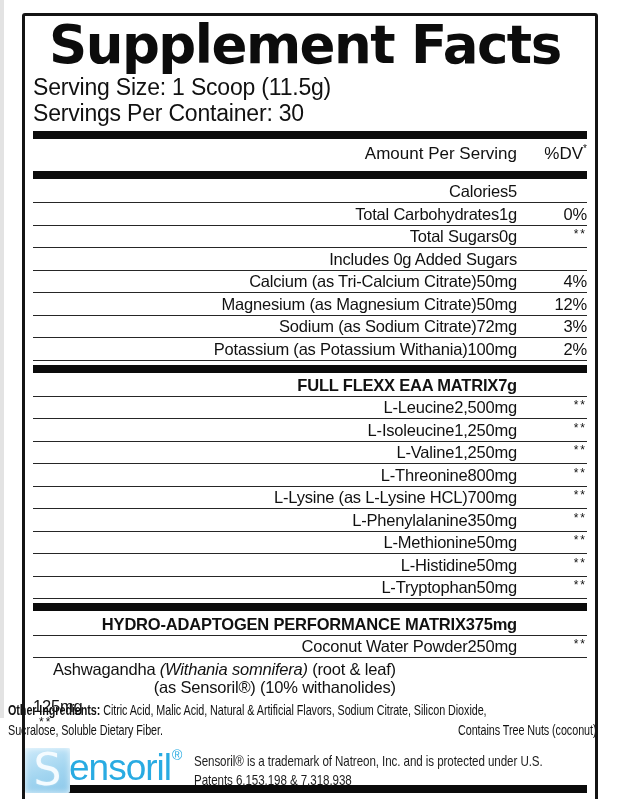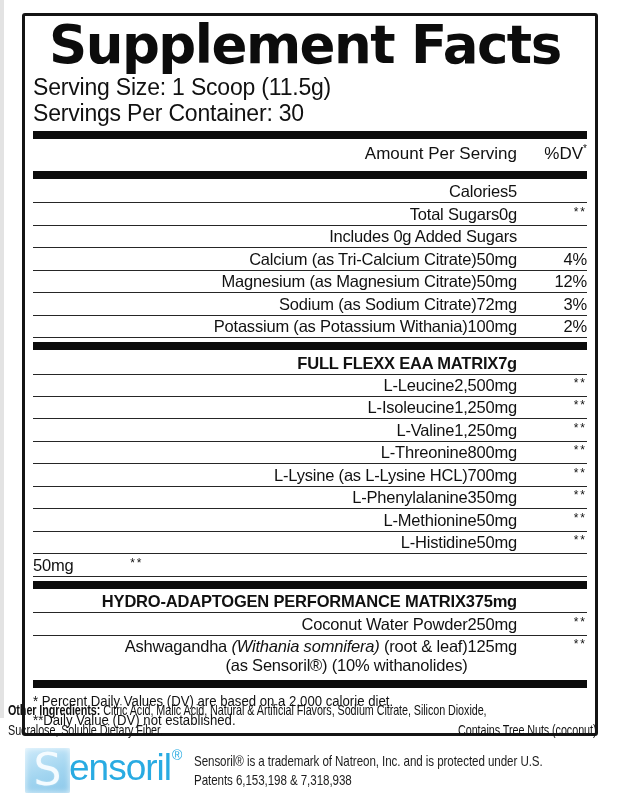--- a/index.html
+++ b/index.html
@@ -22,21 +22,21 @@
     margin:3px 0 4px 16px;white-space:nowrap;color:#0c0c0c;
   }
   .serving{font-size:23px;line-height:1.16;letter-spacing:-.2px;}
   .bar{height:8px;background:#0b0b0b;margin:4px 0 2px 0;}
   .hdr-row{display:flex;align-items:baseline;padding:2px 0 3px 0;font-size:17px;}
   .row{
     display:flex;align-items:flex-start;
     font-size:16.5px;line-height:1.12;letter-spacing:-.2px;
     padding:1.5px 0 1.5px 0;border-bottom:1.5px solid #262626;
   }
-  .row.no-line{border-bottom:none;}
+  .row.no-line{border-bottom:none;flex-direction:column;}
   .row.bold{font-weight:bold;}
   .name{flex:1;text-align:right;}
   .name .it{font-style:italic;}
   .ind1 .name{padding-left:20px;}
   .ind2 .name{padding-left:38px;}
   .amt{flex:0 0 auto;text-align:right;white-space:nowrap;}
   .dv{flex:0 0 64px;margin-left:6px;text-align:right;white-space:nowrap;}
   .dv.stars{font-size:12px;letter-spacing:2px;position:relative;top:1px;}
   .hdr-row .dv sup{font-size:10px;}
   .footnotes{
@@ -95,20 +95,25 @@
   </div>
   <div class="bar"></div>
 
   <div id="tbody">
   <div class="row ind0">
     <div class="name">Calories</div>
     <div class="amt">5</div>
     <div class="dv"></div>
   </div>
 
+  <div class="row ind0">
+    <div class="name">Total Carbohydrates</div>
+    <div class="amt">1g</div>
+    <div class="dv">0%</div>
+  </div>
 
   <div class="row ind1">
     <div class="name">Total Sugars</div>
     <div class="amt">0g</div>
     <div class="dv stars">**</div>
   </div>
 
   <div class="row ind2">
     <div class="name">Includes 0g Added Sugars</div>
     <div class="amt"></div>
@@ -187,20 +192,21 @@
     <div class="dv stars">**</div>
   </div>
 
   <div class="row ind1">
     <div class="name">L-Histidine</div>
     <div class="amt">50mg</div>
     <div class="dv stars">**</div>
   </div>
 
   <div class="row ind1">
+    <div class="name">L-Tryptophan</div>
     <div class="amt">50mg</div>
     <div class="dv stars">**</div>
   </div>
 <div class="bar"></div>
   <div class="row ind0 bold">
     <div class="name">HYDRO-ADAPTOGEN PERFORMANCE MATRIX</div>
     <div class="amt">375mg</div>
     <div class="dv"></div>
   </div>
 

